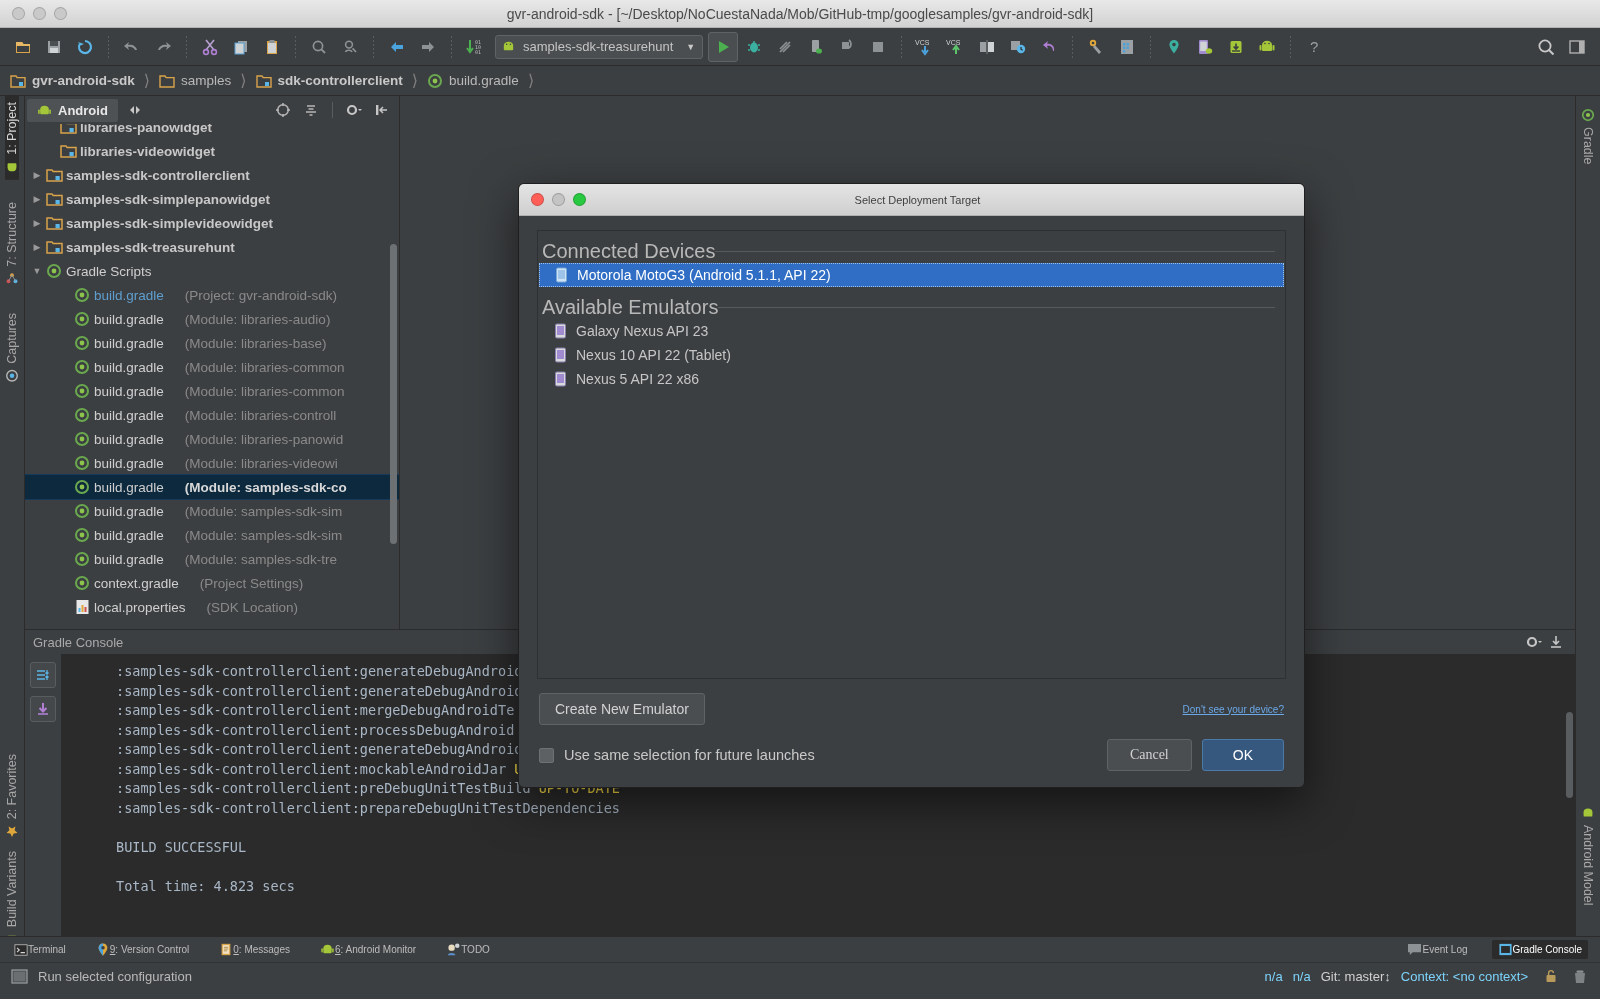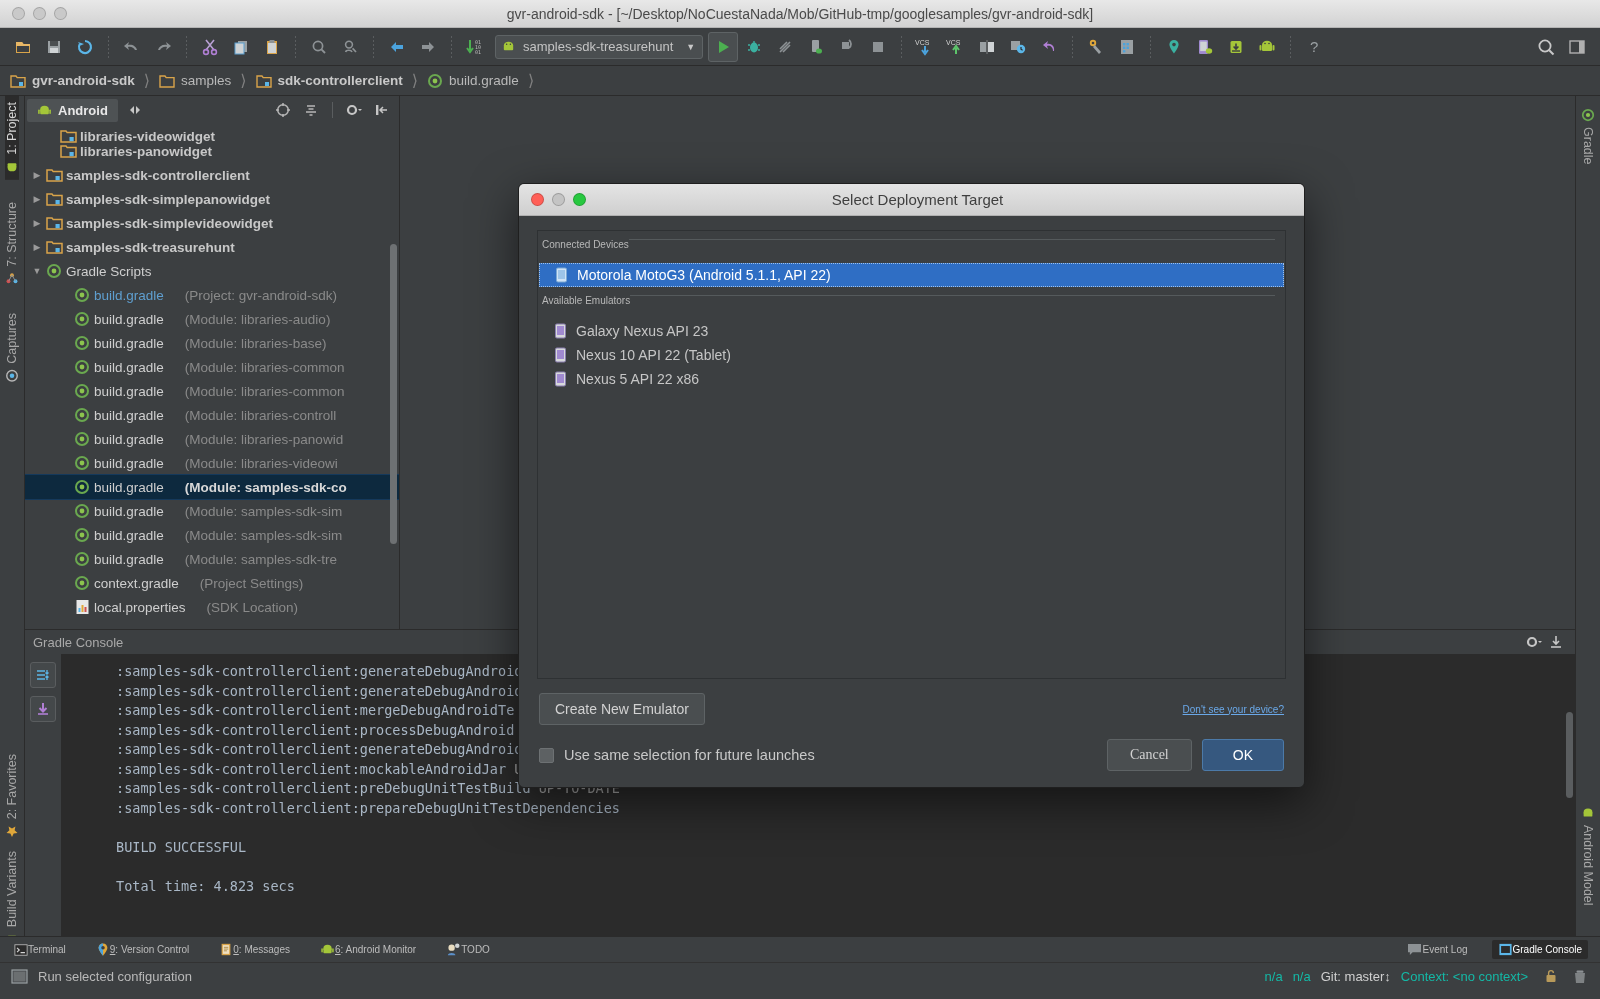--- a/index.html
+++ b/index.html
@@ -135,21 +135,21 @@
   .con-side .b {
     width:26px;height:26px;border:1px solid #5a5d5f;border-radius:3px;
     display:flex;align-items:center;justify-content:center;background:#44484a;
   }
   .con-out {
     flex:1; background:#2b2b2b; overflow:hidden;
     font-family:"DejaVu Sans Mono","Liberation Mono",monospace;
     font-size:13.5px; color:#a9b7c6; padding:8px 0 0 55px; line-height:19.5px;
     position:relative;
   }
-  .con-out .dim { color:#a3a3a3; }
+  .con-out .dim { color:#fde047; }
   .con-scroll{
     position:absolute; right:2px; top:58px; width:7px; height:86px;
     background:#5a5d5f; border-radius:4px;
   }
   .statusstrip {
     position:absolute; left:0; right:0; bottom:27px; height:26px;
     background:#3c3f41; display:flex; align-items:center;
     padding:0 8px; gap:18px; border-top:1px solid #2b2b2b;
   }
   .stab { display:flex;align-items:center;font-size:10px; color:#bdbdbd; padding:2px 6px;}
@@ -157,46 +157,46 @@
   .stab u { text-decoration:underline; }
   .statusstrip .grow { flex:1; }
 
   .statusbar {
     position:absolute; left:0; right:0; bottom:0; height:27px;
     background:#3c3f41; display:flex; align-items:center;
     padding:0 8px; gap:10px; font-size:13px; color:#b9b9b9;
     border-top:1px solid #323232;
   }
   .statusbar .grow{flex:1;}
-  .sb-dim { color:#14b8a6; }
+  .sb-dim { color:#7dd3fc; }
   .dialog {
     position:absolute; left:518px; top:183px; width:787px; height:605px;
     background:#3c3f41; border:1px solid #1f1f1f; border-radius:6px;
     box-shadow:0 14px 46px rgba(0,0,0,.55);
     display:flex; flex-direction:column; overflow:hidden;
   }
   .dlg-title {
     height:32px; background:linear-gradient(#e4e4e4,#cfcfcf);
     border-bottom:1px solid #b0b0b0; display:flex;align-items:center;
     position:relative; flex:0 0 32px;
   }
   .dlg-traffic{ display:flex;gap:8px;padding-left:12px;}
   .dlg-traffic i{width:13px;height:13px;border-radius:50%;display:block;
      border:1px solid rgba(0,0,0,.2);}
   .dlg-title .t {
     position:absolute;left:0;right:0;text-align:center;
-    font-size:15px;color:#3f3f3f;margin-left:12px;
+    font-size:11px;color:#3f3f3f;margin-left:12px;
   }
   .dlg-body { flex:1; display:flex; flex-direction:column; padding:14px 18px 0 18px;}
   .dlg-list {
     flex:1; border:1px solid #2e3133; background:#3c3f41; padding:8px 0 0 0; overflow:hidden;
   }
   .grp {
-    display:flex; gap:0; padding:0 10px 0 4px; height:24px;
-    font-size:10px; color:#b8b8b8;
+    display:flex; align-items:center; gap:0; padding:0 10px 0 4px; height:24px;
+    font-size:20px; color:#b8b8b8;
   }
   .grp .line { flex:1; height:1px; background:#555a5c;}
   .dev {
     display:flex; align-items:center; gap:9px; height:24px; padding-left:16px;
     font-size:14px; color:#c6c6c6;
   }
   .dev.selected {
     background:#2f6ec4; color:#ffffff;
     outline:1px dotted #9fc2ea; outline-offset:-1px;
     margin:0 1px;
@@ -629,39 +629,39 @@
         </div>
         <div class="pp-icon" style="margin-right:6px;">
           <svg width="16" height="16" viewBox="0 0 16 16">
               <rect x="2" y="3" width="2.4" height="10" fill="#c6c6c6"></rect>
               <path d="M13 8H6M9 5L6 8l3 3" stroke="#c6c6c6" stroke-width="1.5" fill="none"></path>
             </svg>
         </div>
       </div>
       <div class="pp-tree">
         <div id="tree-rows">
-            <div class="row" style="padding-left: 18px;">
+            <div class="row" style="padding-left: 18px; margin-top: -9px;">
               <span class="arrow"></span>
               <span class="ico">
                 <svg width="17" height="14" viewBox="0 0 17 14">
                   <path d="M1 2h5l1.2 1.6H16V13H1z" fill="none" stroke="#d9a44a" stroke-width="1.5"></path>
                   <rect x="9.5" y="8" width="4.2" height="4.2" fill="#5bb6e8"></rect>
                 </svg>
               </span>
-              <span class="nm">libraries-videowidget</span>
-            </div>
-            <div class="row" style="padding-left: 18px; margin-top: -9px;">
+              <span class="nm">libraries-panowidget</span>
+            </div>
+            <div class="row" style="padding-left: 18px;">
               <span class="arrow"></span>
               <span class="ico">
                 <svg width="17" height="14" viewBox="0 0 17 14">
                   <path d="M1 2h5l1.2 1.6H16V13H1z" fill="none" stroke="#d9a44a" stroke-width="1.5"></path>
                   <rect x="9.5" y="8" width="4.2" height="4.2" fill="#5bb6e8"></rect>
                 </svg>
               </span>
-              <span class="nm">libraries-panowidget</span>
+              <span class="nm">libraries-videowidget</span>
             </div>
             <div class="row" style="padding-left: 4px;">
               <span class="arrow">▶</span>
               <span class="ico">
                 <svg width="17" height="14" viewBox="0 0 17 14">
                   <path d="M1 2h5l1.2 1.6H16V13H1z" fill="none" stroke="#d9a44a" stroke-width="1.5"></path>
                   <rect x="9.5" y="8" width="4.2" height="4.2" fill="#5bb6e8"></rect>
                 </svg>
               </span>
               <span class="nm">samples-sdk-controllerclient</span>

